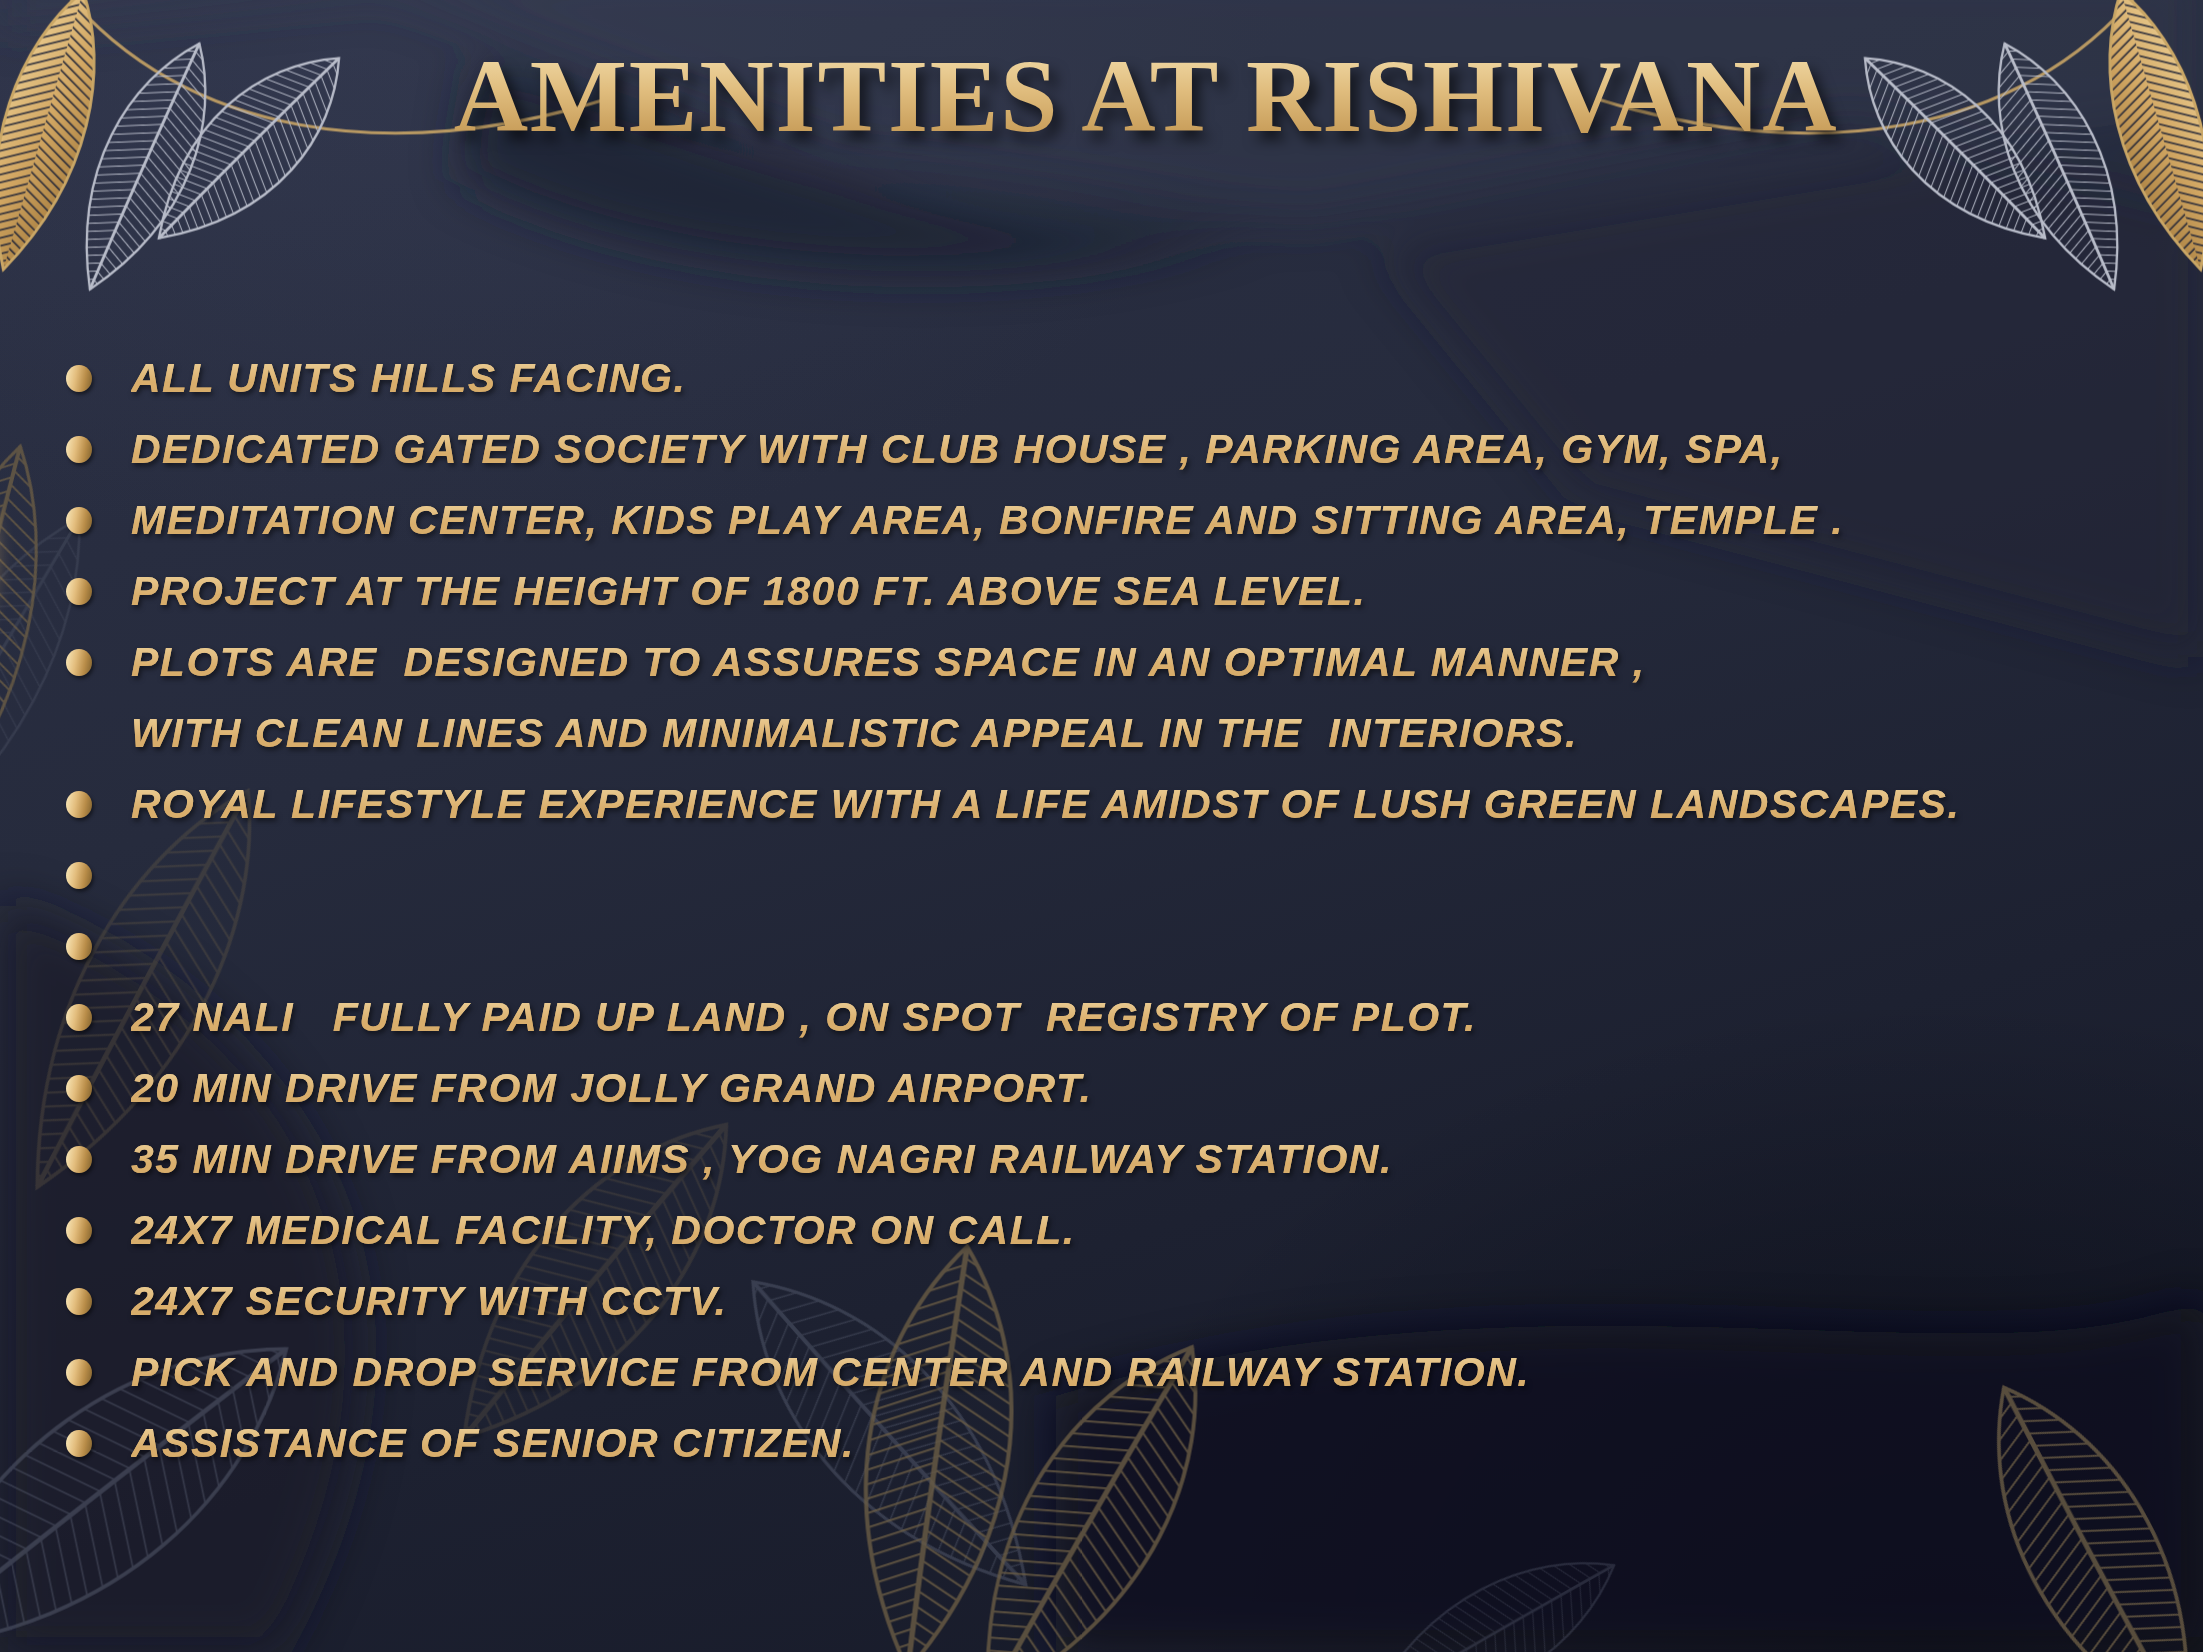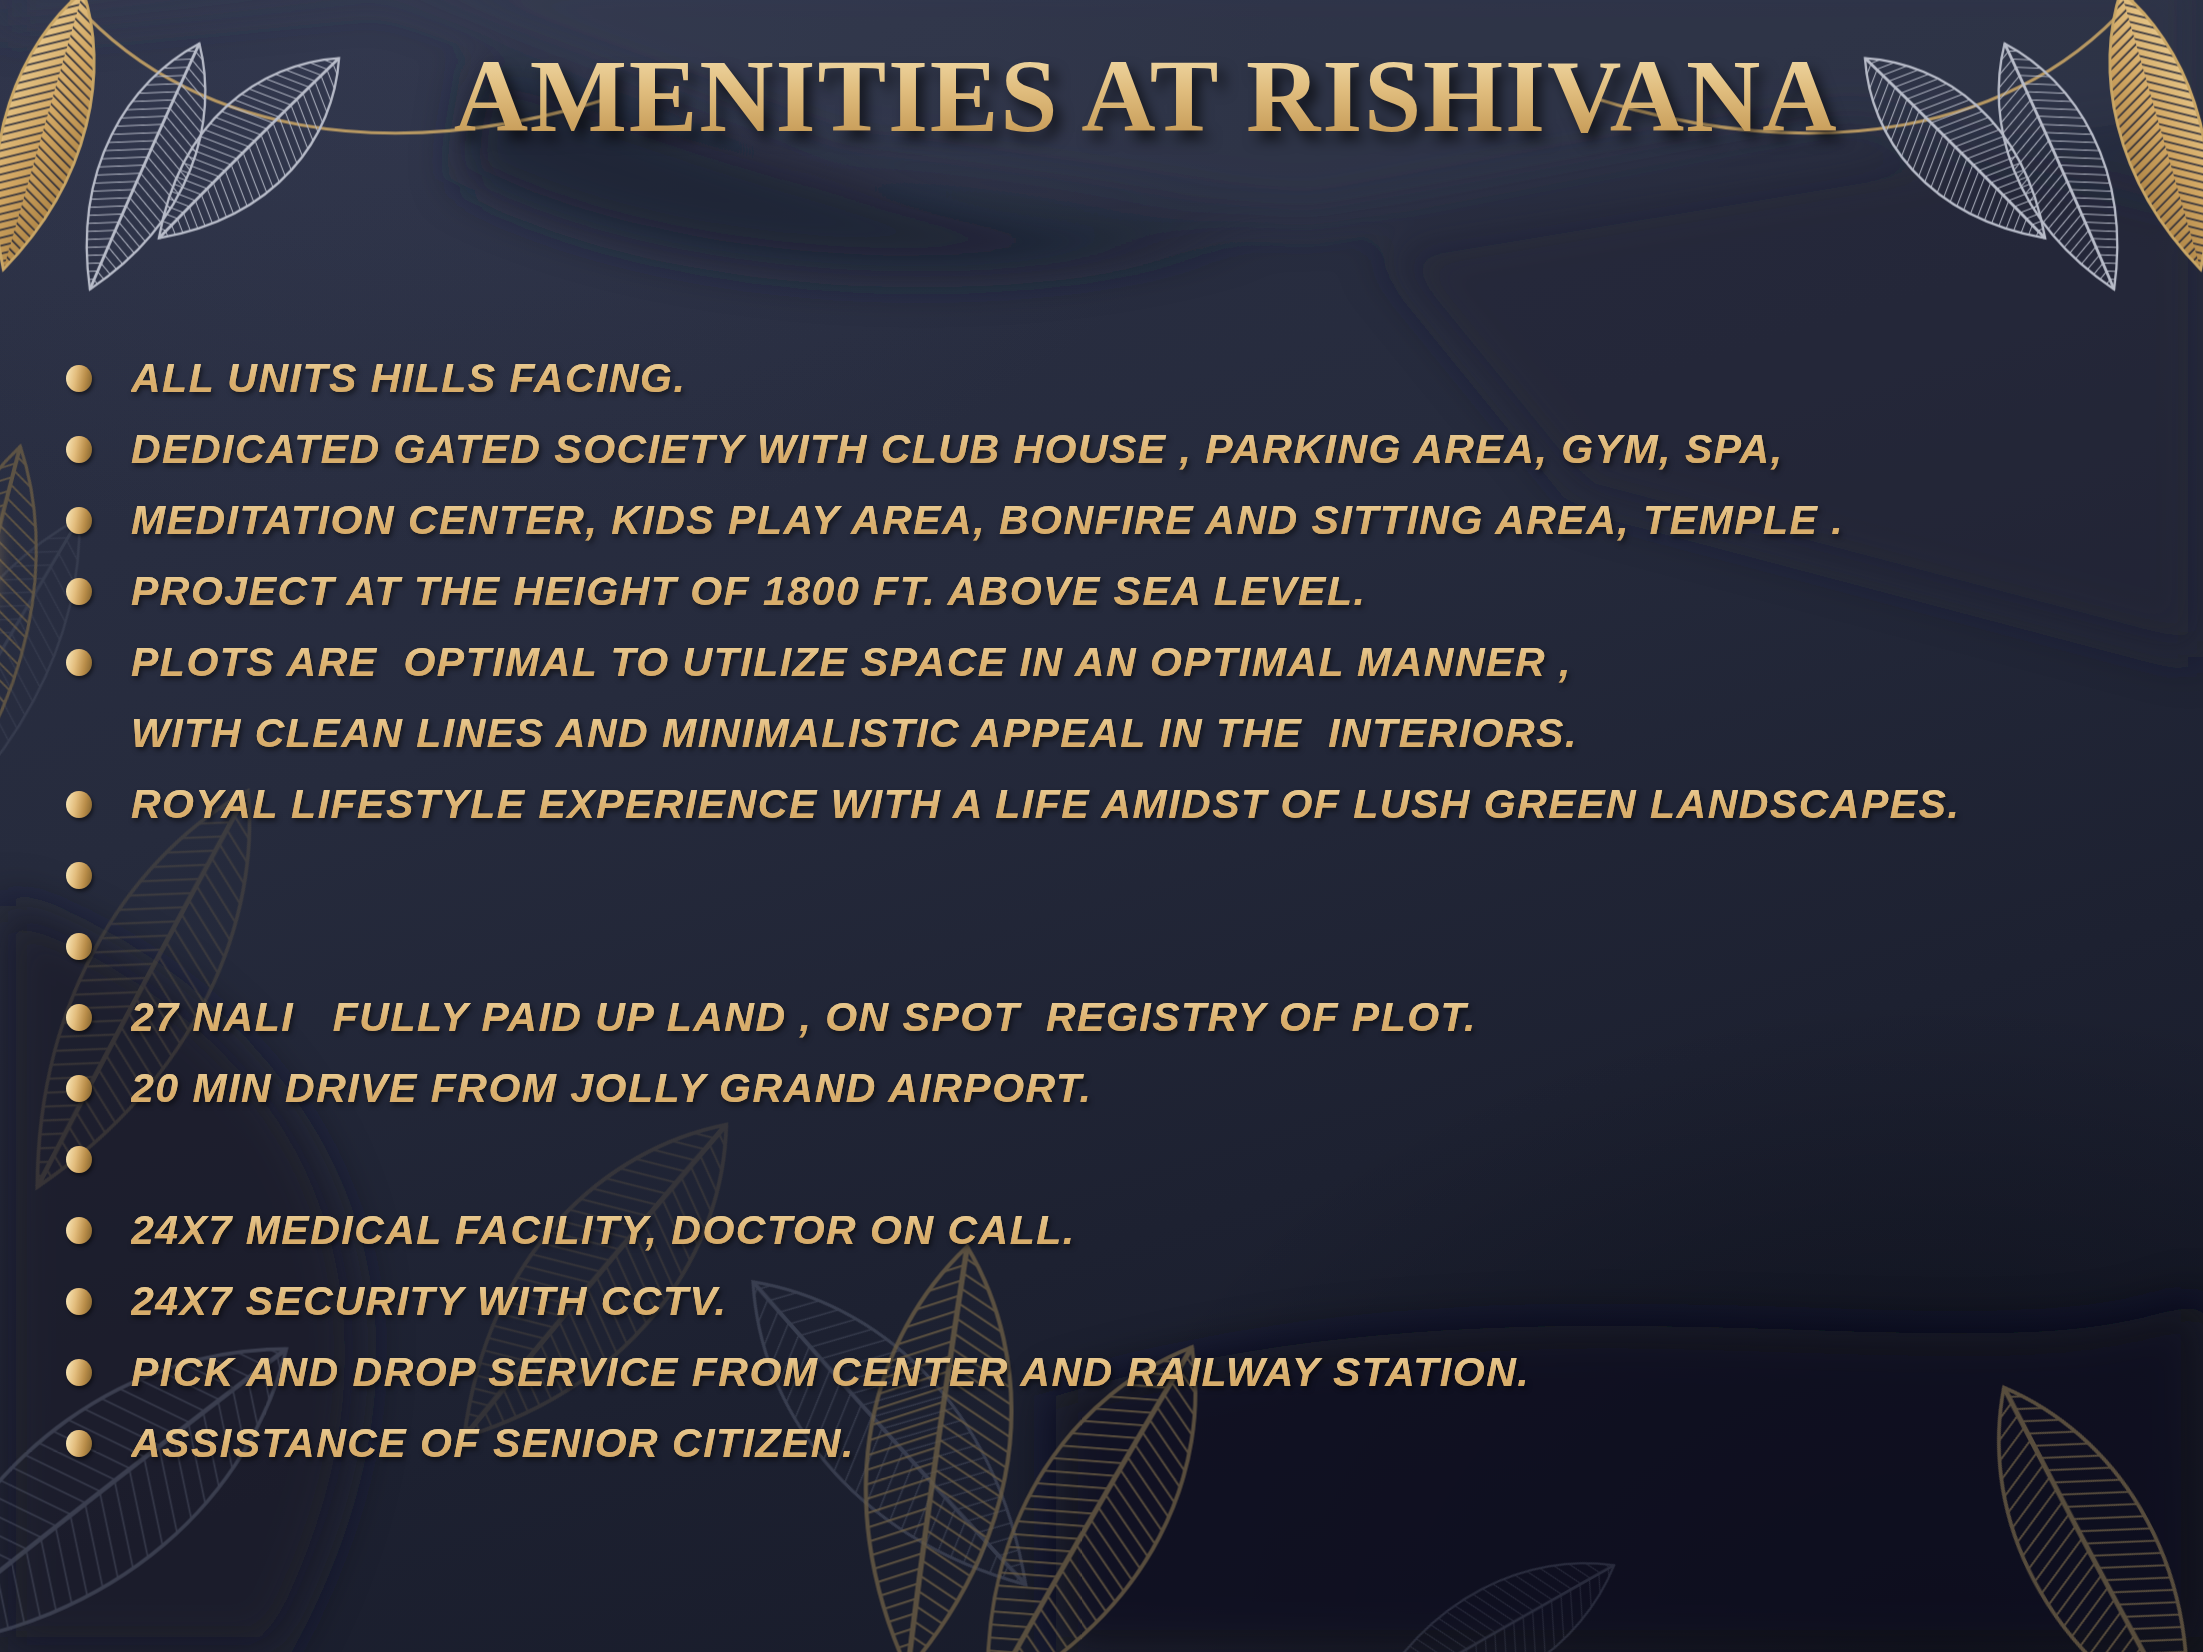--- a/index.html
+++ b/index.html
@@ -180,21 +180,21 @@
       <span class="item-text">MEDITATION CENTER, KIDS PLAY AREA, BONFIRE AND SITTING AREA, TEMPLE .</span>
     </li>
 
     <li>
       <span class="bullet"></span>
       <span class="item-text">PROJECT AT THE HEIGHT OF 1800 FT. ABOVE SEA LEVEL.</span>
     </li>
 
     <li>
       <span class="bullet"></span>
-      <span class="item-text">PLOTS ARE  OPTIMAL TO UTILIZE SPACE IN AN OPTIMAL MANNER ,</span>
+      <span class="item-text">PLOTS ARE  DESIGNED TO ASSURES SPACE IN AN OPTIMAL MANNER ,</span>
     </li>
 
     <li class="no-bullet">
       <span class="bullet"></span>
       <span class="item-text">WITH CLEAN LINES AND MINIMALISTIC APPEAL IN THE  INTERIORS.</span>
     </li>
 
     <li>
       <span class="bullet"></span>
       <span class="item-text">ROYAL LIFESTYLE EXPERIENCE WITH A LIFE AMIDST OF LUSH GREEN LANDSCAPES.</span>
@@ -213,20 +213,21 @@
       <span class="item-text">27 NALI   FULLY PAID UP LAND , ON SPOT  REGISTRY OF PLOT.</span>
     </li>
 
     <li>
       <span class="bullet"></span>
       <span class="item-text">20 MIN DRIVE FROM JOLLY GRAND AIRPORT.</span>
     </li>
 
     <li>
       <span class="bullet"></span>
+      <span class="item-text">35 MIN DRIVE FROM AIIMS , YOG NAGRI RAILWAY STATION.</span>
     </li>
 
     <li>
       <span class="bullet"></span>
       <span class="item-text">24X7 MEDICAL FACILITY, DOCTOR ON CALL.</span>
     </li>
 
     <li>
       <span class="bullet"></span>
       <span class="item-text">24X7 SECURITY WITH CCTV.</span>

